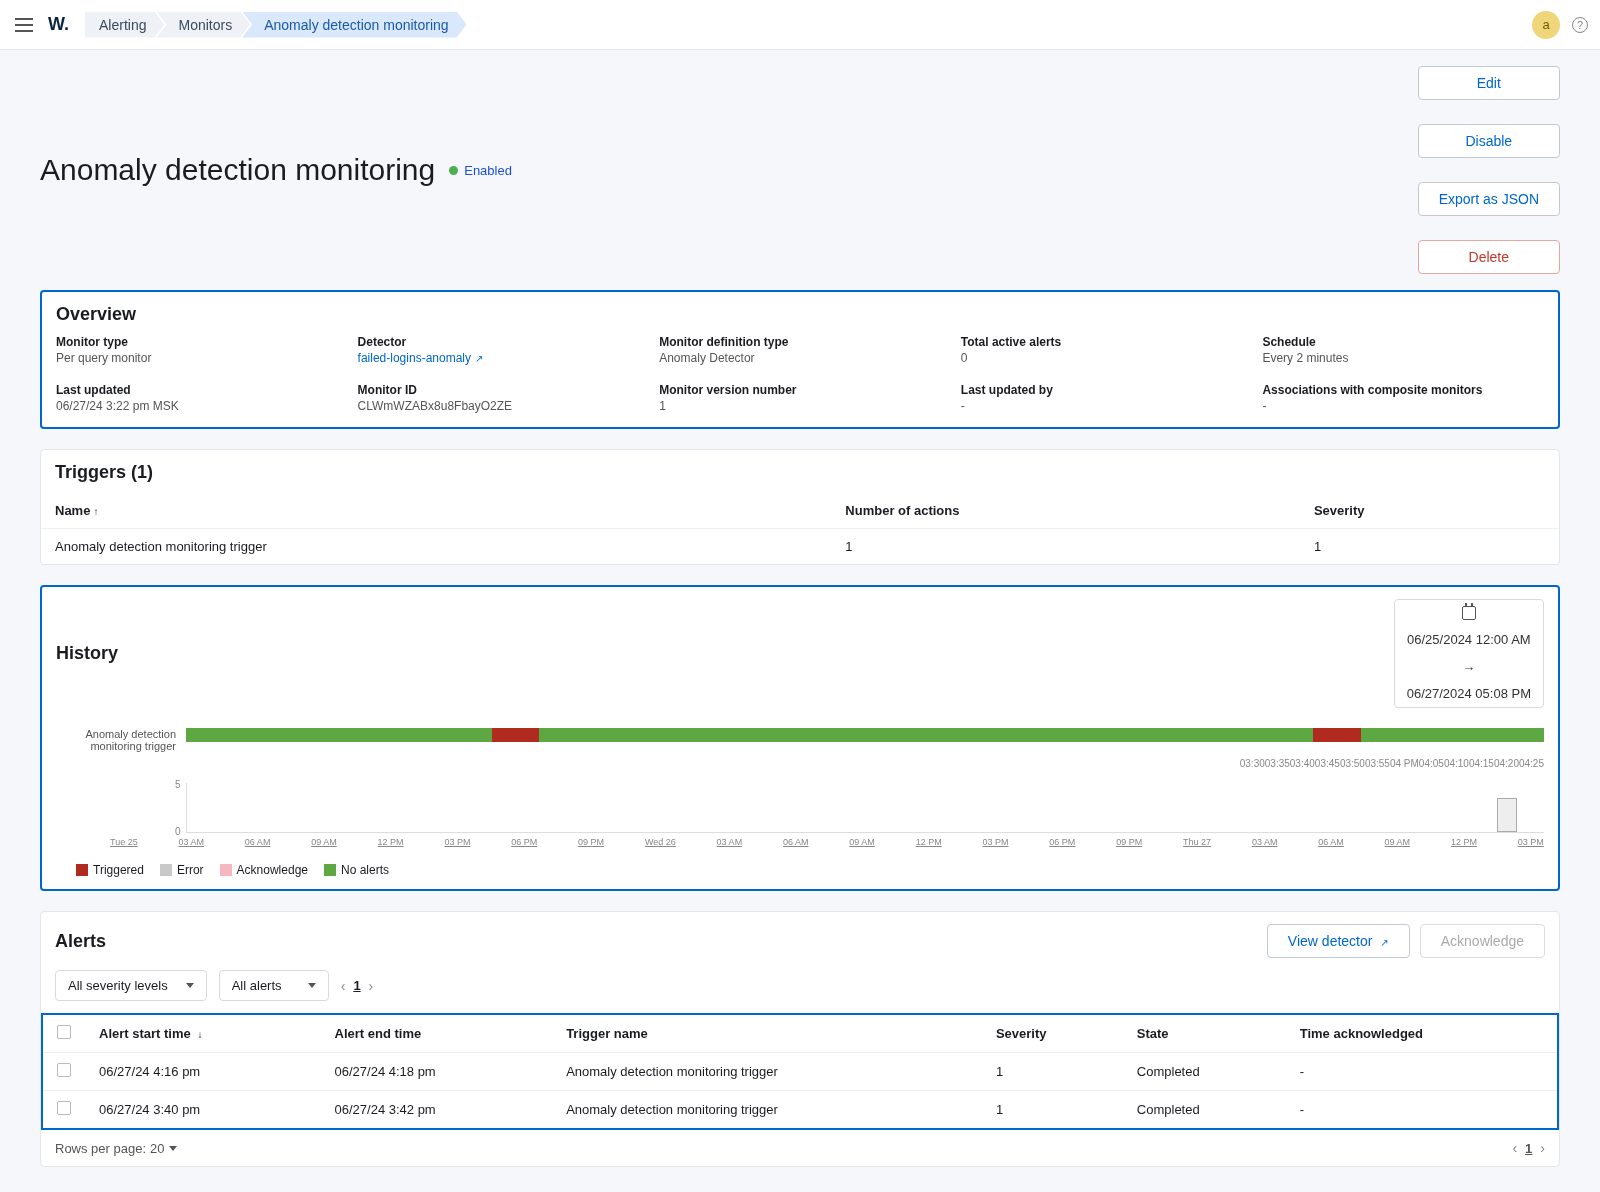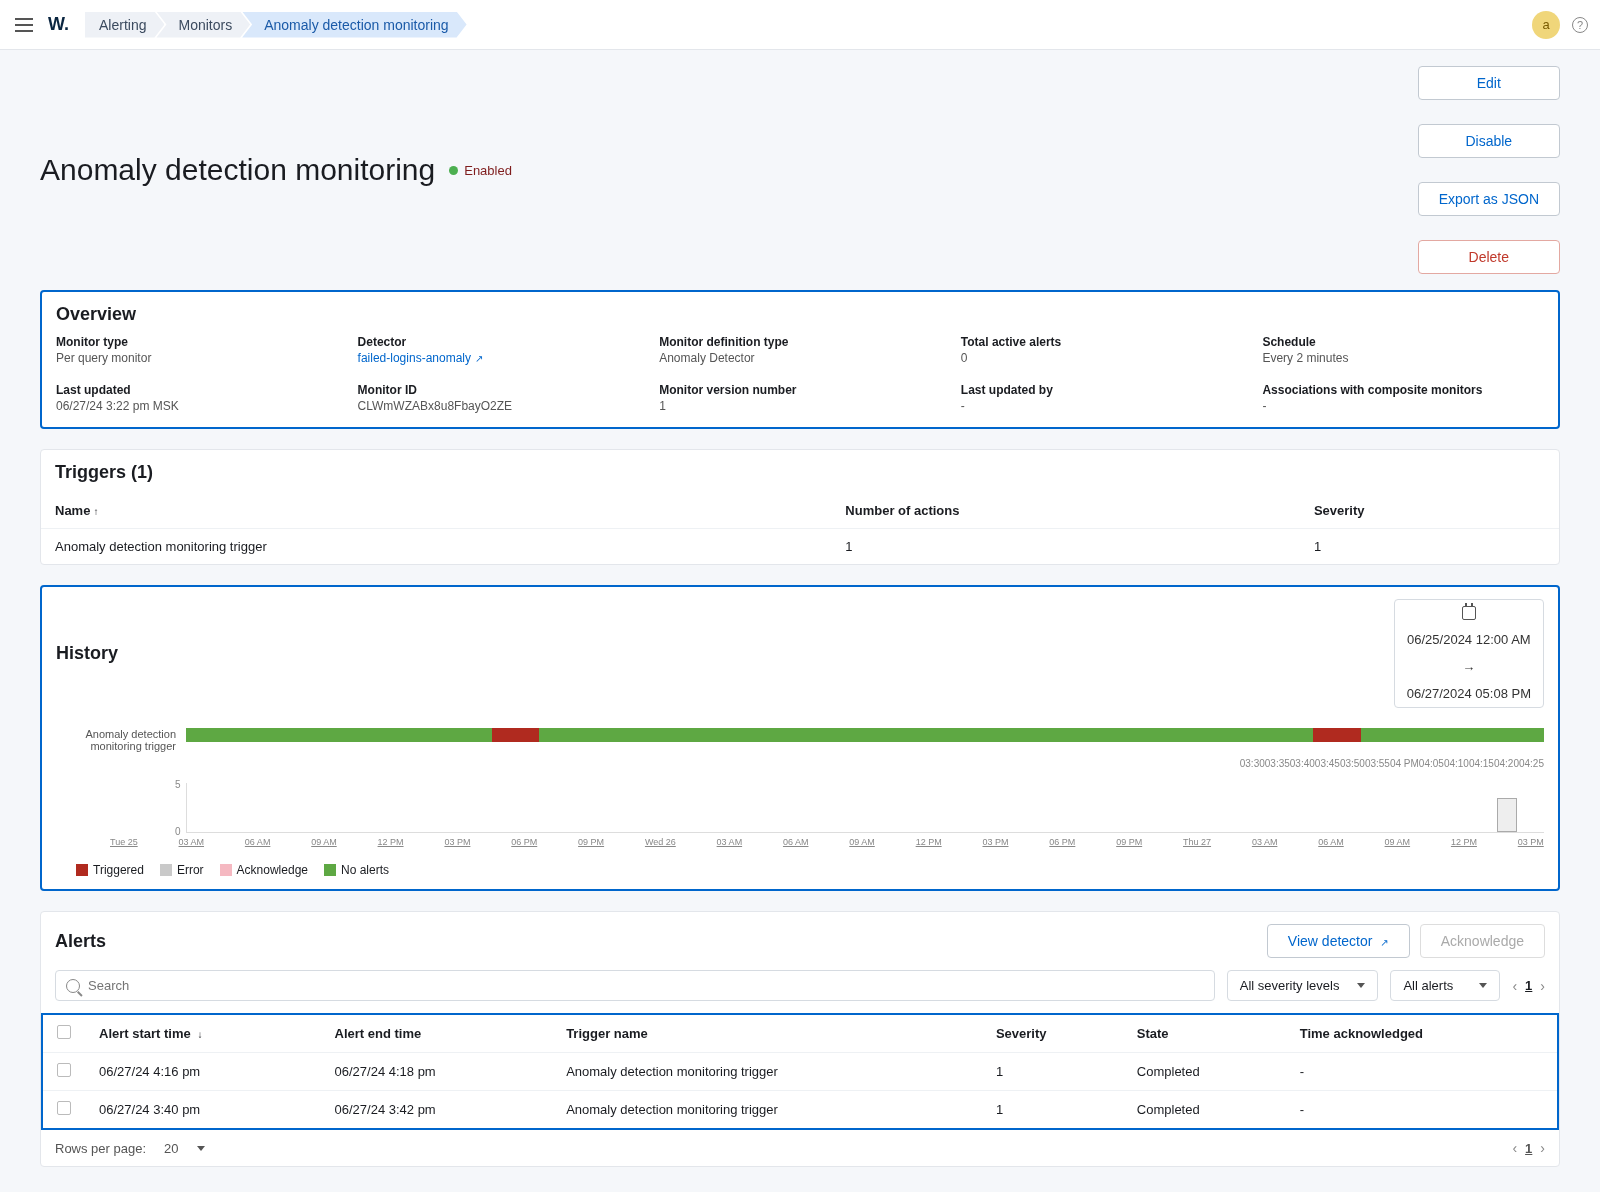--- a/index.html
+++ b/index.html
@@ -11,21 +11,21 @@
 .breadcrumbs { display:flex; align-items:center; gap:0; }
 .crumb { padding:5px 18px 5px 22px; background:#eef1f6; color:#3b4a5e; font-size:14px; position:relative; clip-path: polygon(0 0, calc(100% - 10px) 0, 100% 50%, calc(100% - 10px) 100%, 0 100%, 10px 50%); margin-left:-8px;}
 .crumb:first-child { clip-path: polygon(0 0, calc(100% - 10px) 0, 100% 50%, calc(100% - 10px) 100%, 0 100%); margin-left:0; padding-left:14px;}
 .crumb.active { background:#d9e8fb; color:#1a5aa8; }
 .topbar-right { margin-left:auto; display:flex; align-items:center; gap:12px;}
 .avatar { width:28px; height:28px; border-radius:50%; background:#f0d67a; display:flex; align-items:center; justify-content:center; font-size:13px; color:#7a5b00;}
 .help-icon { width:16px; height:16px; border:1.5px solid #888; border-radius:50%; display:flex; align-items:center; justify-content:center; font-size:11px; color:#888;}
 .page { padding: 16px 40px 30px 40px; }
 .page-header { display:flex; align-items:center; margin-bottom:16px; }
 .page-title { font-size:30px; font-weight:400; color:#1a1c21; }
-.status-pill { display:flex; align-items:center; gap:6px; margin-left:14px; font-size:13px; color:#7f1d1d;}
+.status-pill { display:flex; align-items:center; gap:6px; margin-left:14px; font-size:13px; color:#1d4ed8;}
 .status-dot { width:9px; height:9px; border-radius:50%; background:#4caf50;}
 .header-actions { margin-left:auto; display:flex; gap:24px;flex-direction:column;}
 .btn { padding:8px 20px; border:1px solid #c2c9d1; border-radius:4px; background:#fff; color:#0066cc; font-size:14px; cursor:pointer;}
 .btn.danger { color:#c0392b; border-color:#e3a8a1;}
 .panel { background:#fff; border:1px solid #e3e6eb; border-radius:4px; margin-bottom:20px; }
 .panel.highlighted { border:2px solid #0066cc; }
 .panel-title { font-size:18px; font-weight:600; padding:12px 14px 10px 14px; }
 .overview-grid { display:grid; grid-template-columns:1fr 1fr 1fr 1fr 1fr; gap:18px 20px; padding:0 14px 14px 14px;}
 .ov-item .label { font-weight:600; font-size:12px; color:#1a1c21; margin-bottom:2px;}
 .ov-item .value { font-size:12px; color:#555; }
@@ -66,21 +66,21 @@
 .search-icon::after { content:''; position:absolute; width:6px; height:1.5px; background:#888; bottom:-3px; right:-4px; transform:rotate(45deg);}
 .select-box { border:1px solid #d6dbe1; border-radius:4px; padding:7px 12px; display:flex; align-items:center; gap:18px; font-size:13px; min-width:140px; justify-content:space-between;}
 .chev { width:0; height:0; border-left:4px solid transparent; border-right:4px solid transparent; border-top:5px solid #555;}
 .pager { display:flex; align-items:center; gap:8px; font-size:13px;}
 .pager .pg { color:#888; cursor:pointer; font-size:14px;}
 .pager .cur { font-weight:600; text-decoration:underline;}
 .checkbox { width:14px; height:14px; border:1px solid #bbb; border-radius:2px; display:inline-block;}
 .alerts-table-wrap { border:2px solid #0066cc; border-left:2px solid #0066cc; border-right:2px solid #0066cc; margin:0 0;}
 .table-footer { display:flex; align-items:center; padding:10px 14px; font-size:13px; color:#555;}
 .table-footer .pager { margin-left:auto;}
-.rows-per { display:flex; align-items:center; gap:18px;}
+.rows-per { display:flex; align-items:center; gap:4px;}
 </style>
 </head>
 <body>
 
 <div class="topbar">
   <div class="hamburger">
       <span></span>
       <span></span>
       <span></span>
     </div>
@@ -261,24 +261,20 @@
 
   <div class="panel">
     <div class="alerts-header">
       <div class="panel-title" style="padding:0">Alerts</div>
       <div class="alerts-actions">
         <button class="btn"><span>View detector</span> <span class="ext-icon">↗</span></button>
         <button class="btn disabled">Acknowledge</button>
       </div>
     </div>
     <div class="alerts-filters">
-      <div class="search-box">
-        <span class="search-icon"></span>
-        <input placeholder="Search" style="">
-      </div>
       <div class="select-box">
           <span>All severity levels</span>
           <span class="chev"></span>
         </div>
       <div class="select-box" style="min-width:110px">
           <span>All alerts</span>
           <span class="chev"></span>
         </div>
       <div class="pager">
         <span class="pg">‹</span>

